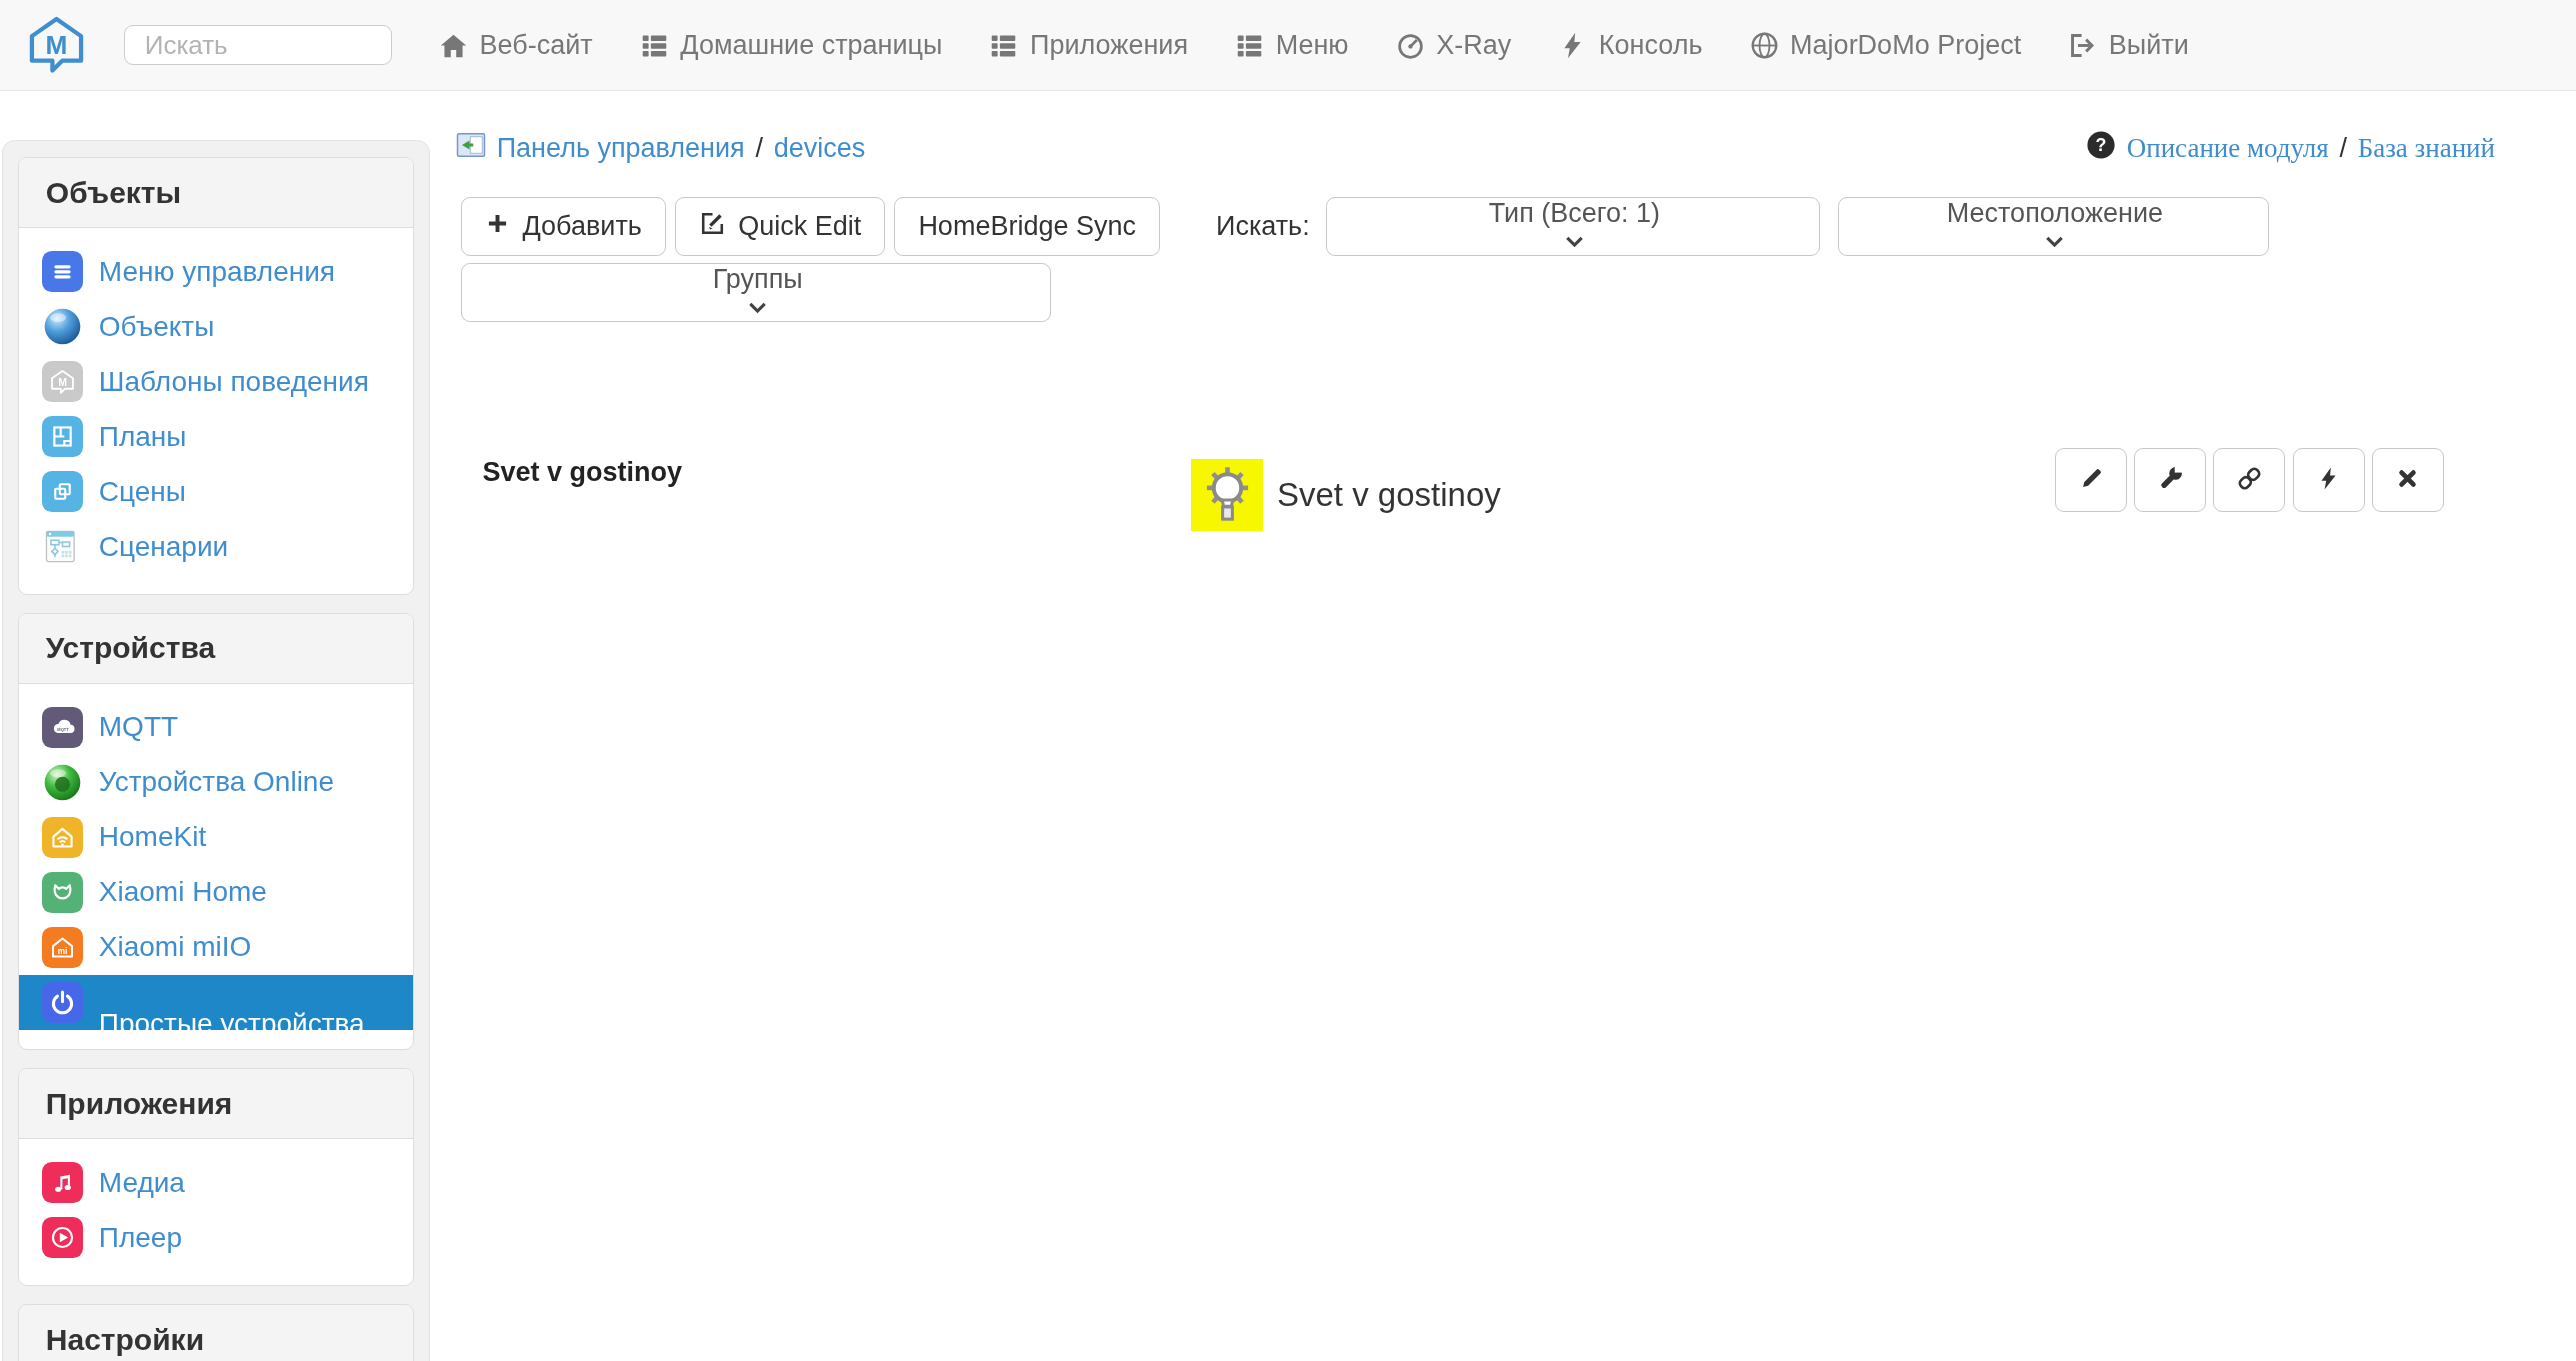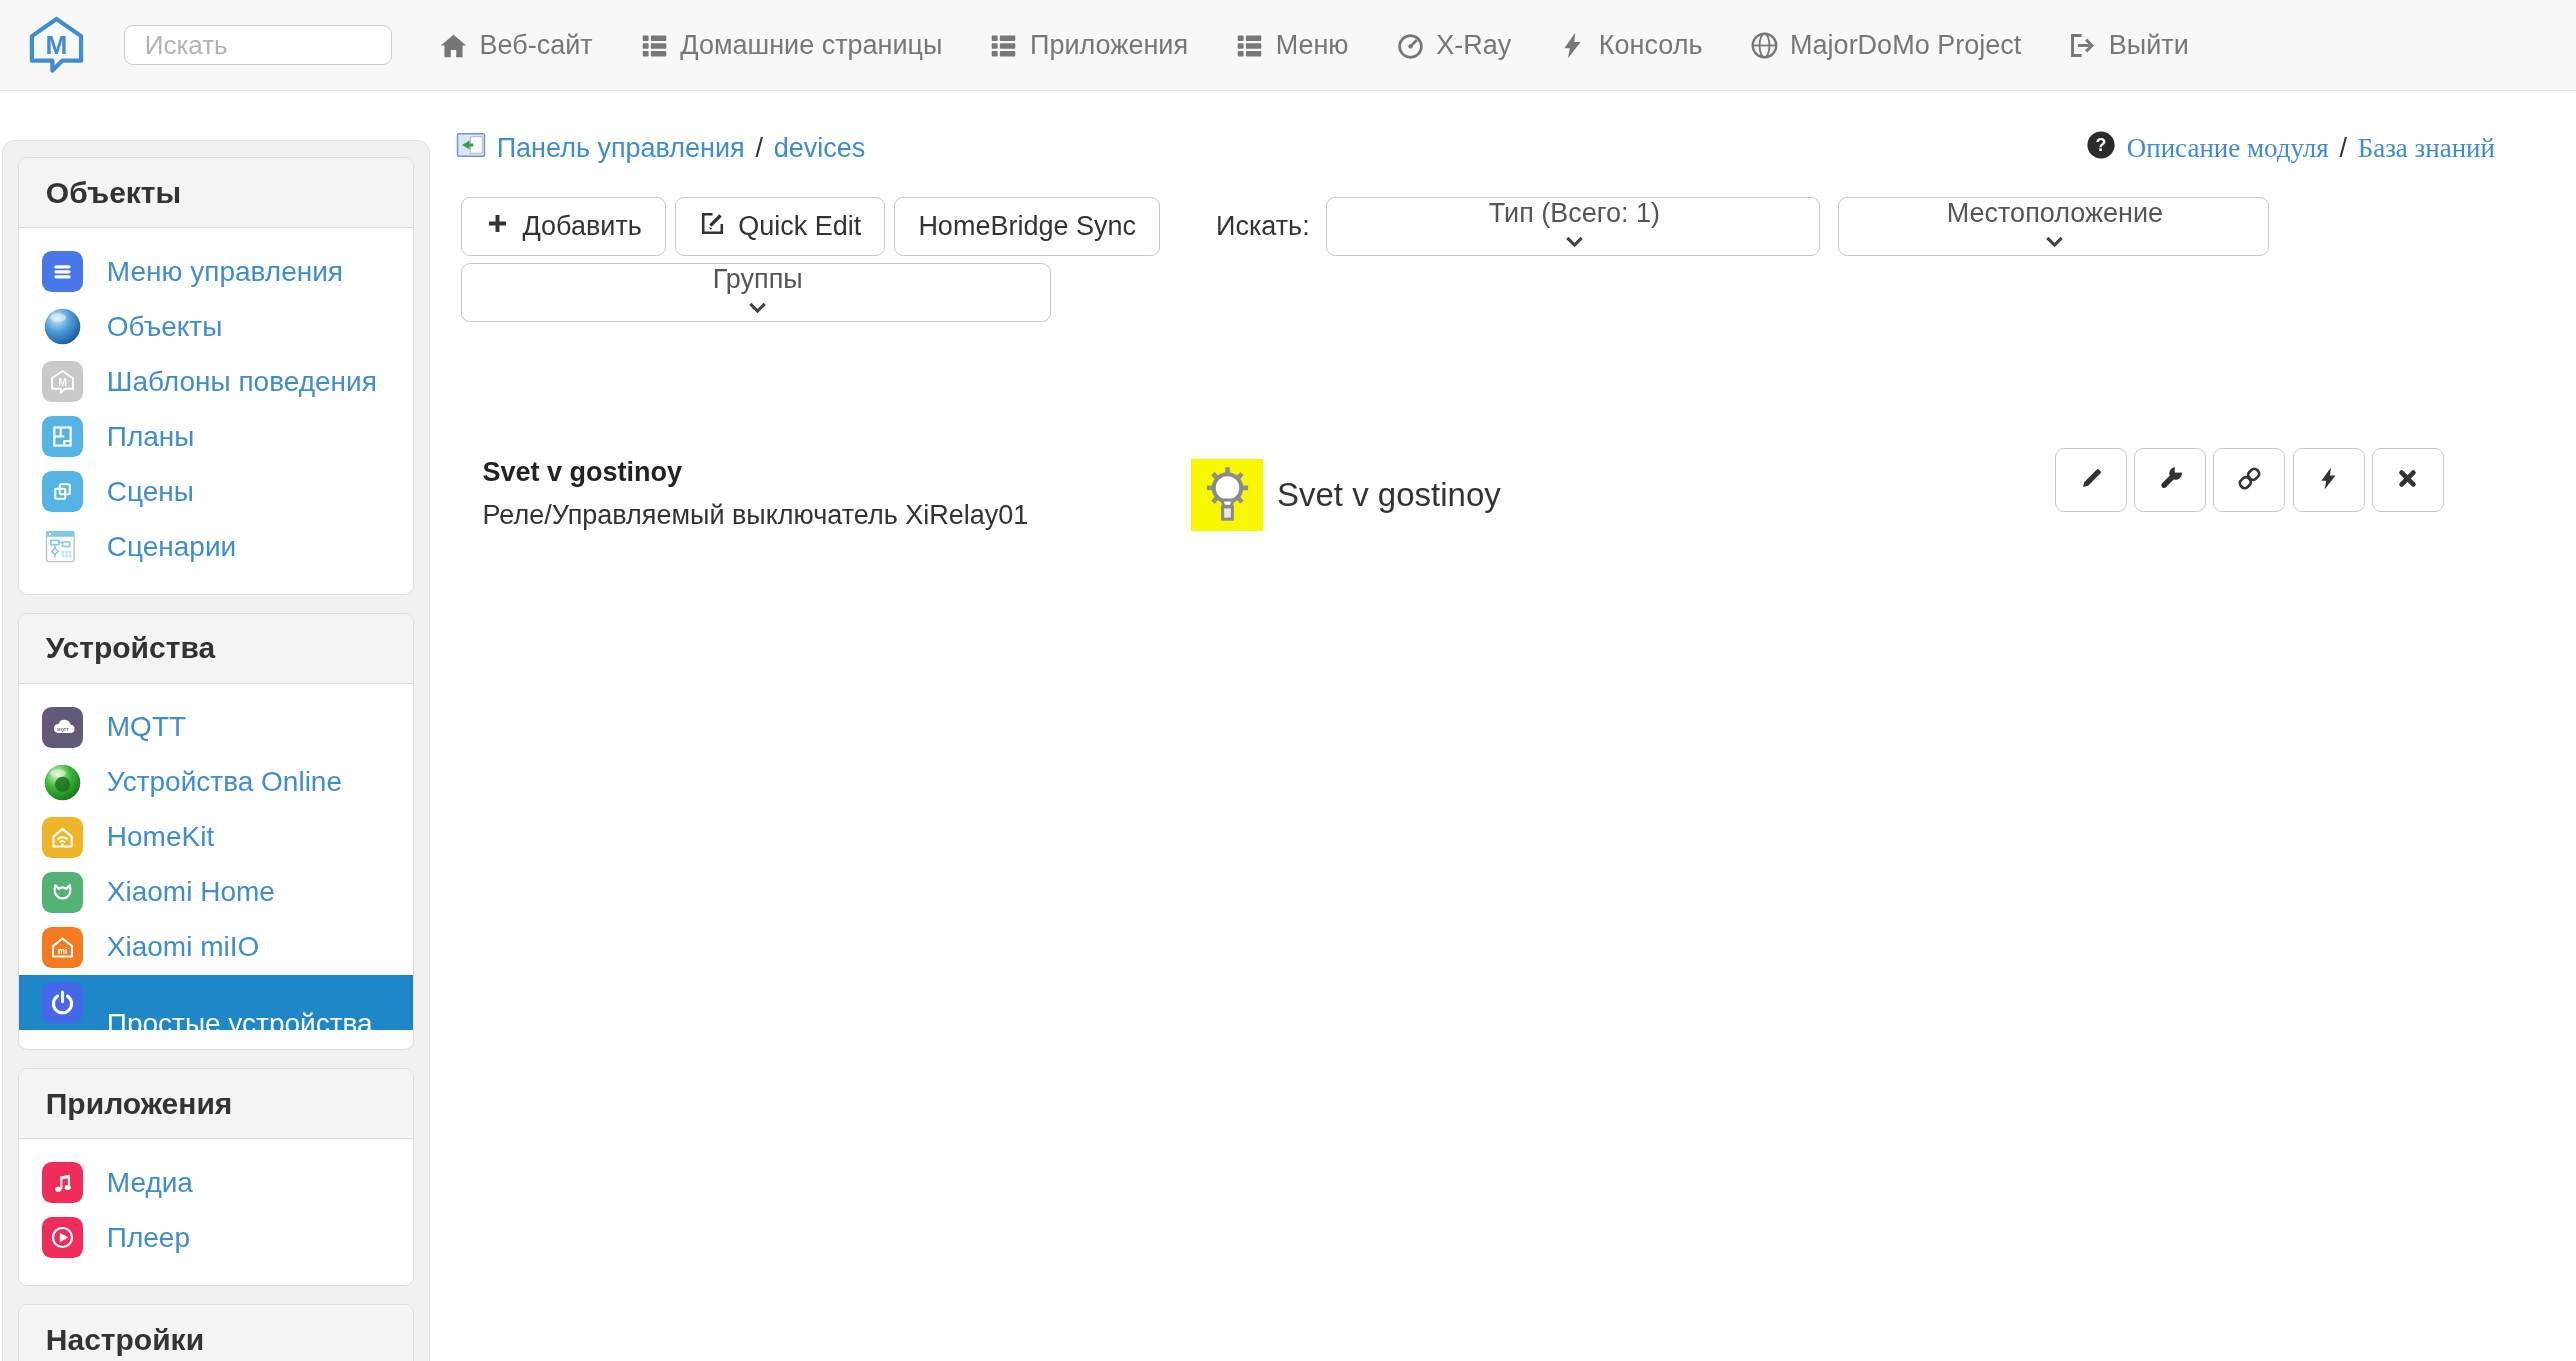--- a/index.html
+++ b/index.html
@@ -35,21 +35,21 @@
     padding:16px 15px;
   }
   .panel { background:#fff; border:1.8px solid #ddd; border-radius:9px; margin-bottom:18px; overflow:hidden; }
   .panel:last-child { margin-bottom:0; }
   .panel-head {
     height:70px; background:#f4f4f4; border-bottom:1.8px solid #ddd;
     display:flex; align-items:center; padding:0 27px;
     font-size:30px; font-weight:bold; color:#333;
   }
   .panel-body { padding:16px 0 19.7px; }
-  .item { height:55px; display:flex; align-items:center; gap:24px; padding:0 9px 0 23px; cursor:pointer; }
+  .item { height:55px; display:flex; align-items:center; gap:16px; padding:0 9px 0 23px; cursor:pointer; }
   .item .lbl { font-size:28px; color:var(--link); white-space:nowrap; }
   .item.selected { background:var(--selected); }
   .item.selected .lbl { color:#fff;margin-top:44px; }
   .tile {
     width:41px; height:41px; border-radius:9.8px; flex:none;
     display:flex; align-items:center; justify-content:center; overflow:hidden;
   }
   .tile svg { display:block; }
   .t-menu   { background:#4878e8; }
   .t-gray   { background:#c9c9c9; }
@@ -465,21 +465,20 @@
         <svg width="23" height="23" viewBox="0 0 16 16">
             <path d="M3 5.5 L8 10.5 L13 5.5" stroke="#444" stroke-width="2.2" fill="none"></path>
           </svg>
       </span>
     </div>
   </div>
 
   <div class="device-row">
     <div class="dev-info">
       <div class="dev-title">Svet v gostinoy</div>
-      <div class="dev-sub">Реле/Управляемый выключатель XiRelay01</div>
     </div>
 
     <div class="dev-icon">
       <svg width="61" height="61" viewBox="0 0 40 40">
         <g stroke="#8f8f8f" stroke-width="3" stroke-linecap="butt">
           <line x1="20" y1="1.5" x2="20" y2="6"></line>
           <line x1="29.5" y1="5.5" x2="26.5" y2="9"></line>
           <line x1="33.5" y1="15" x2="29" y2="15"></line>
           <line x1="29.5" y1="24.5" x2="26.5" y2="21"></line>
           <line x1="10.5" y1="5.5" x2="13.5" y2="9"></line>

